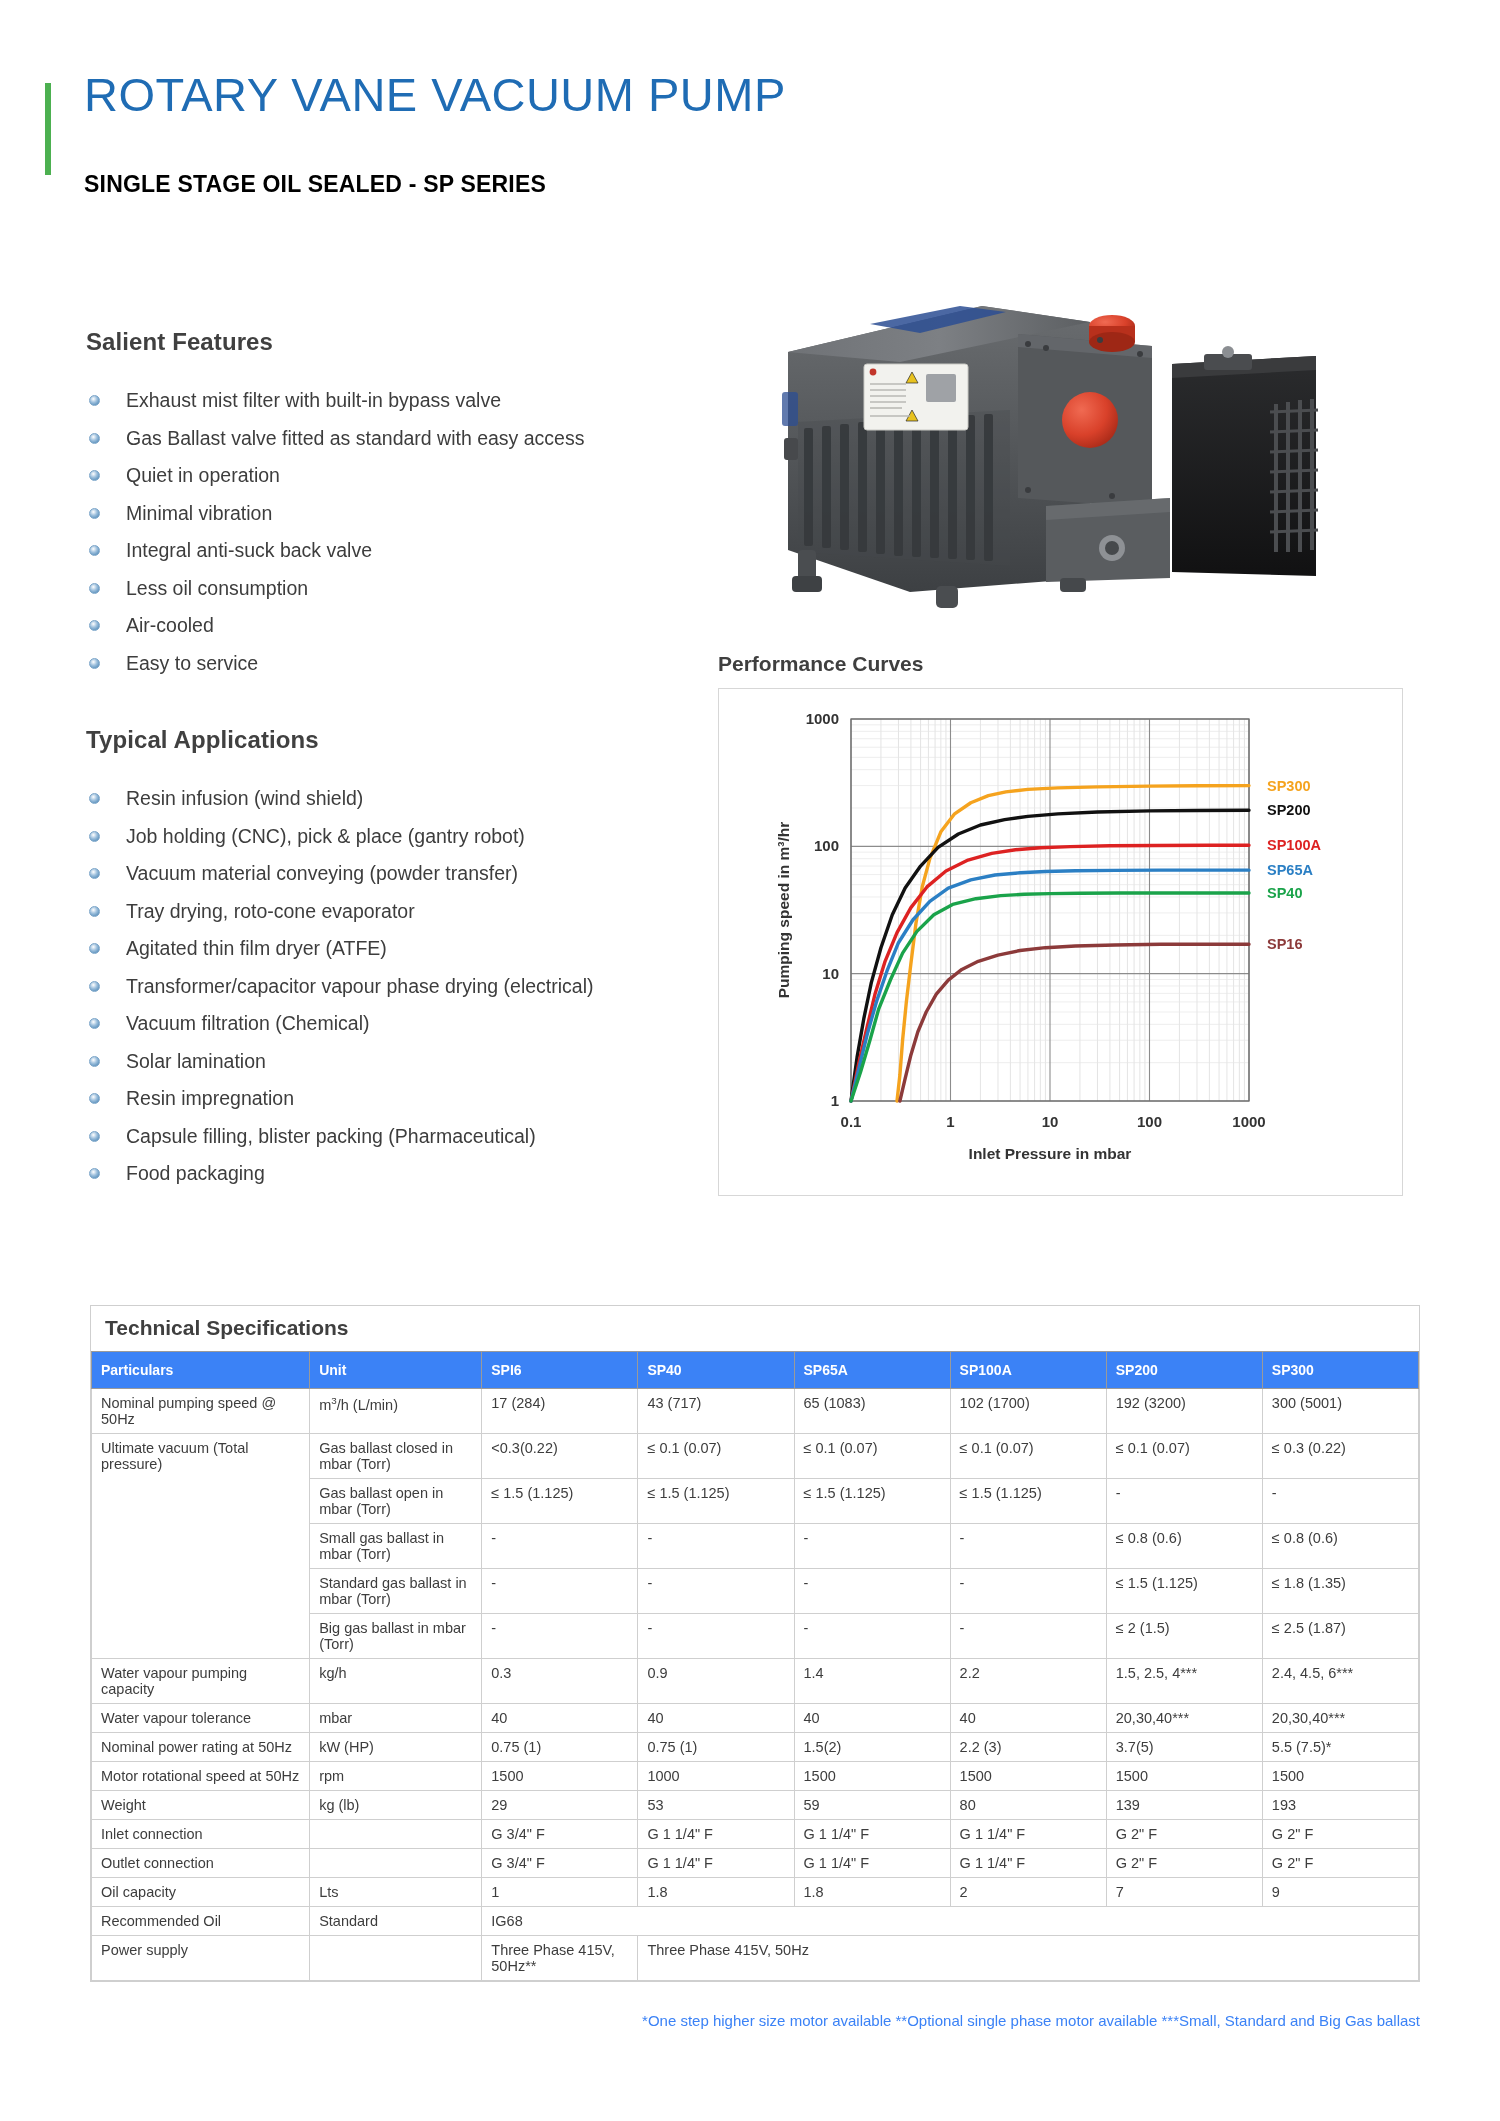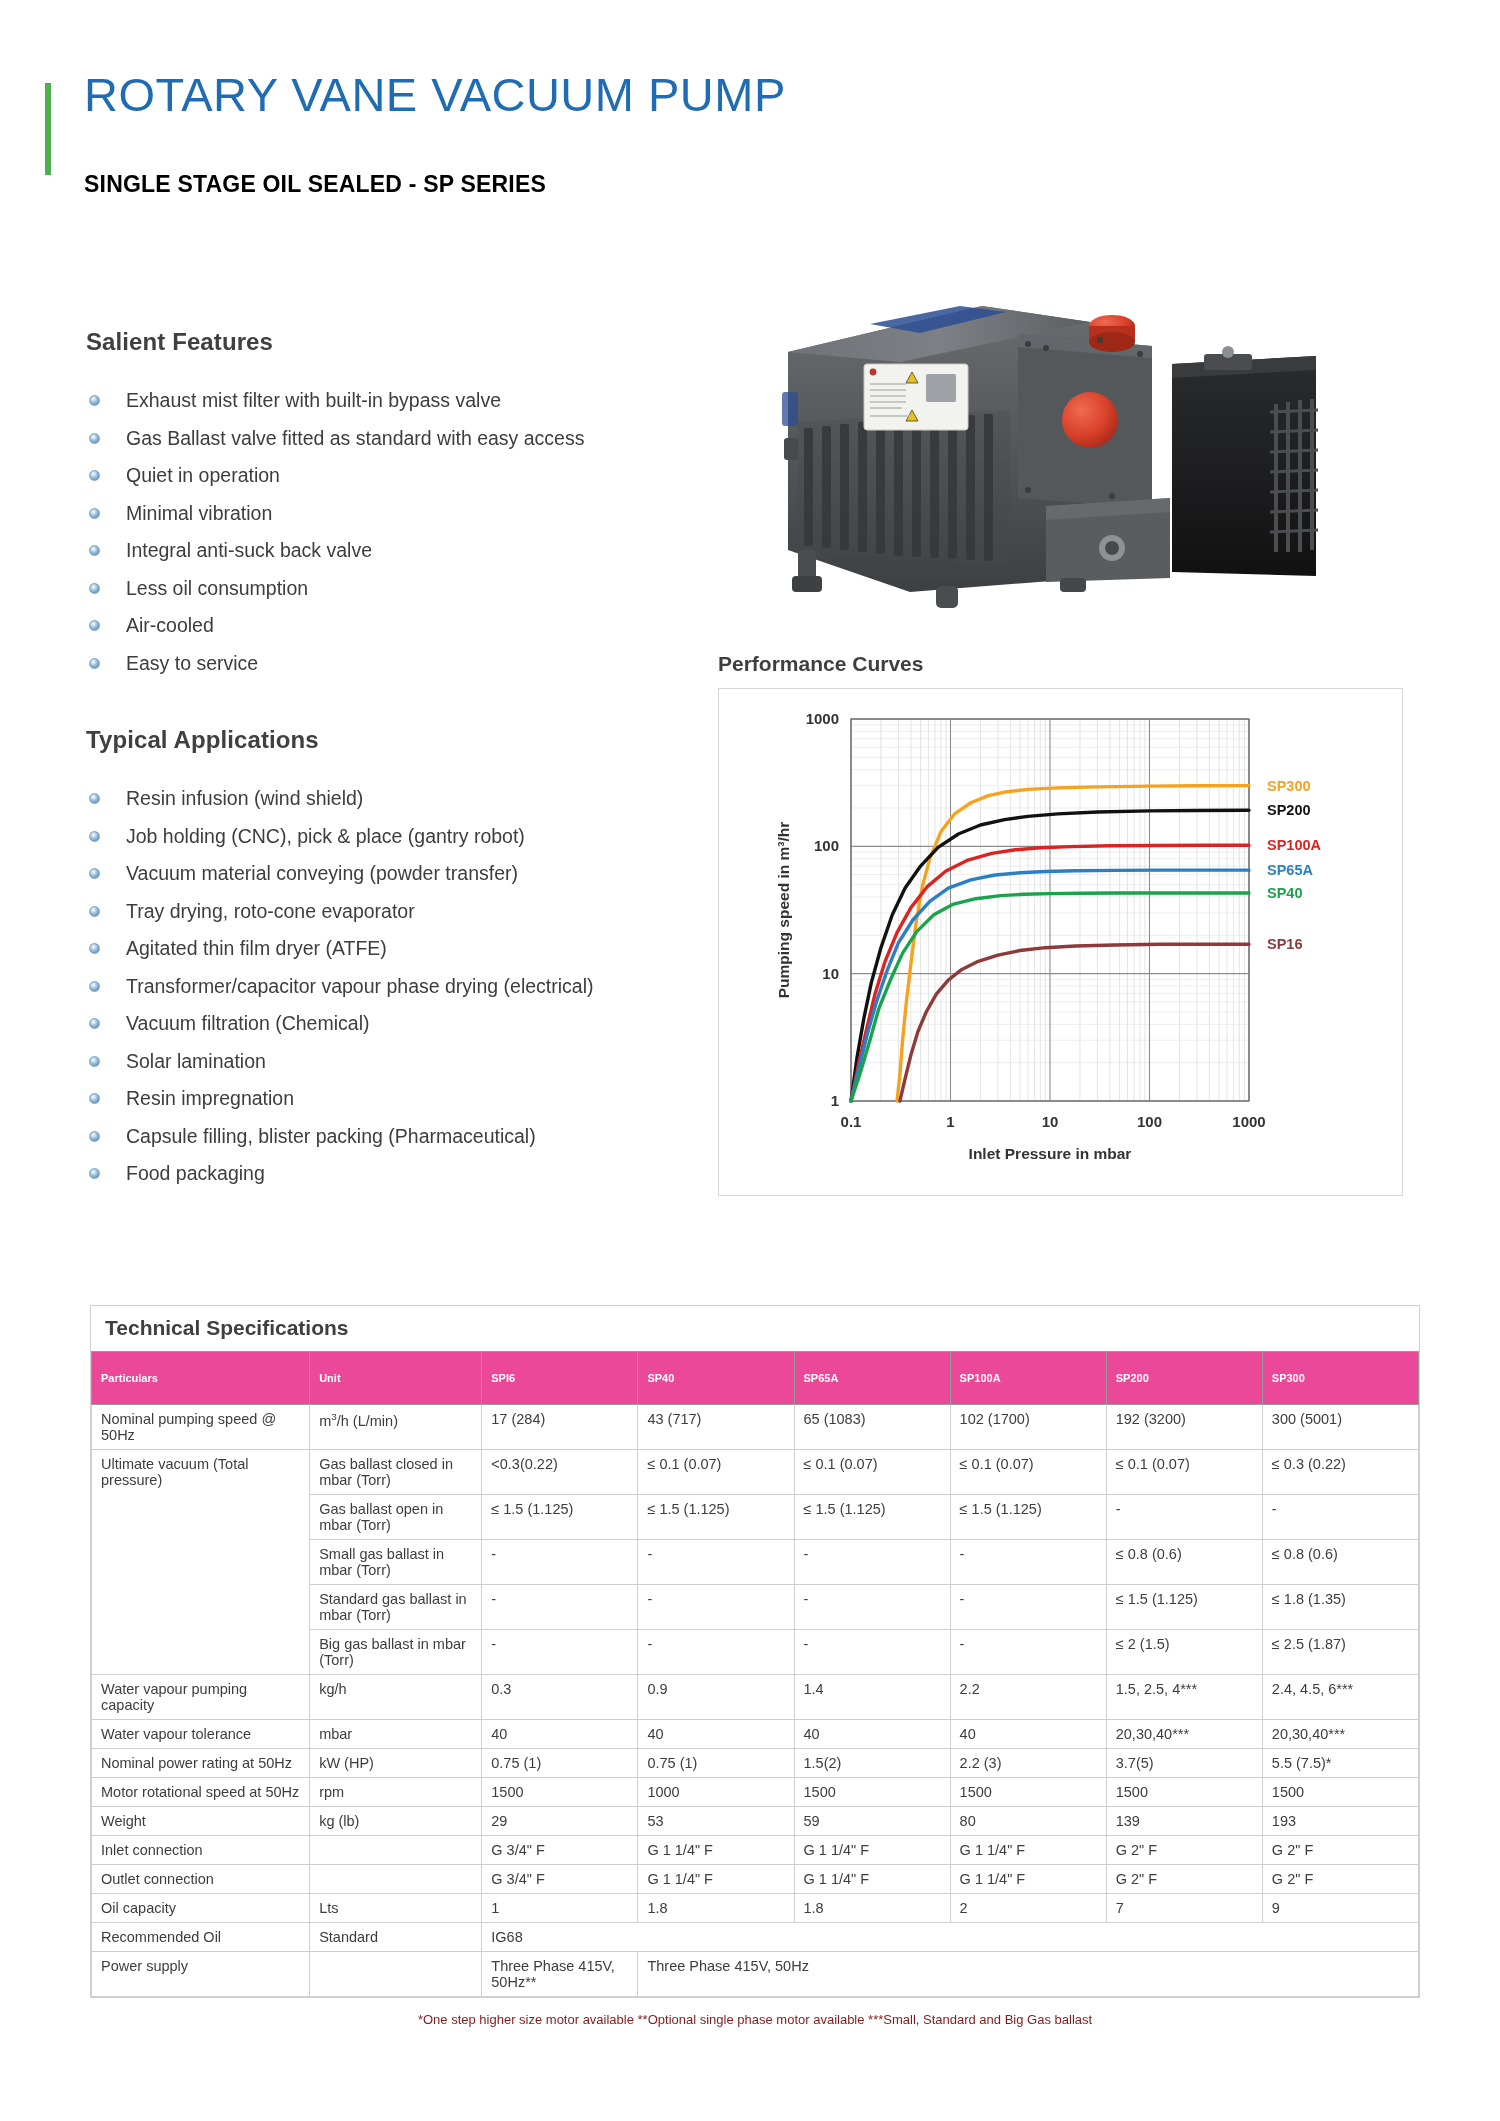--- a/index.html
+++ b/index.html
@@ -73,32 +73,32 @@
   .spec-title {
     font-size: 21px; font-weight: bold; color: #3f3f3f;
     padding: 10px 14px 11px 14px;
   }
   table.spec { border-collapse: collapse; width: 100%; table-layout: fixed; font-size: 14.5px; }
   table.spec th, table.spec td {
     border: 1px solid #cfcfcf; padding: 6px 9px;
     vertical-align: top; text-align: left; font-weight: normal; color: #3d3d3d;
   }
   table.spec thead th {
-    background: #ec4899; color: #ffffff; font-weight: bold;
-    font-size: 11px; padding: 20px 9px; border-color: #9a9a9a;
+    background: #3b82f6; color: #ffffff; font-weight: bold;
+    font-size: 14px; padding: 10px 9px; border-color: #9a9a9a;
   }
   td.two-line { height: 42px; }
   td.mid { vertical-align: middle; border-radius: 17px; }
   td.ctr { text-align: center; }
   .col-part { width: 218px; }
   .col-unit { width: 172px; }
   .col-m    { width: 156px; }
   .footnote {
     position: absolute; left: 90px; top: 2012px; width: 1330px;
-    text-align: center; font-size: 13px; color: #7f1d1d;
+    text-align: right; font-size: 15px; color: #3b82f6;
   }
   sup { font-size: 0.68em; }
 </style>
 </head>
 <body>
 
 <div class="header">
   <div class="accent-bar"></div>
   <div class="main-title">ROTARY VANE VACUUM PUMP</div>
   <div class="sub-title">SINGLE STAGE OIL SEALED - SP SERIES</div>

